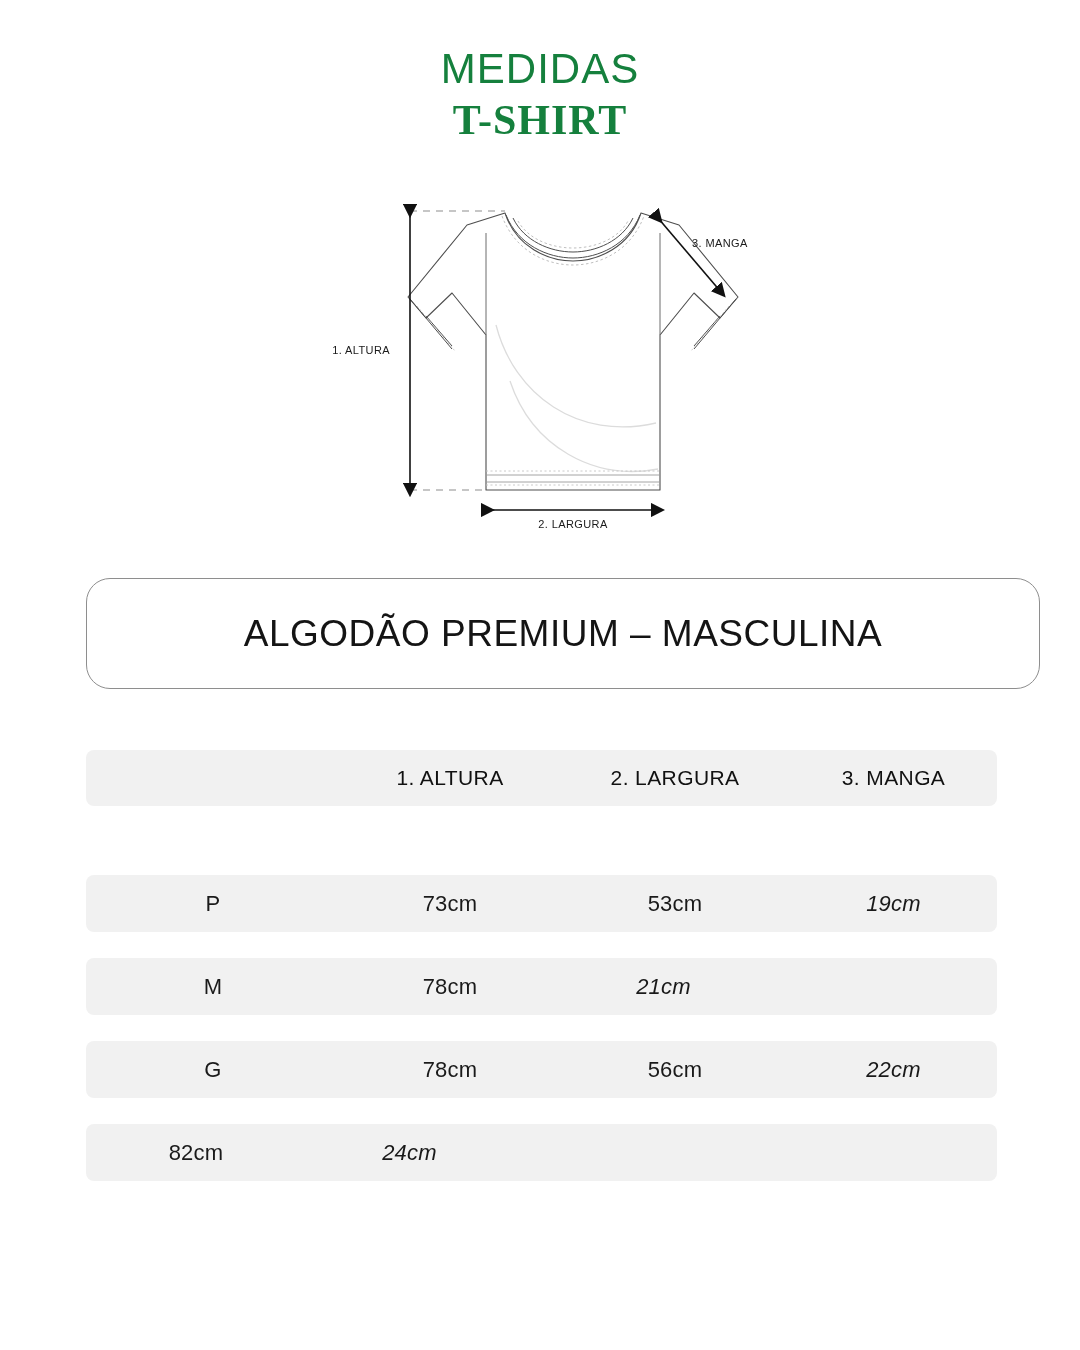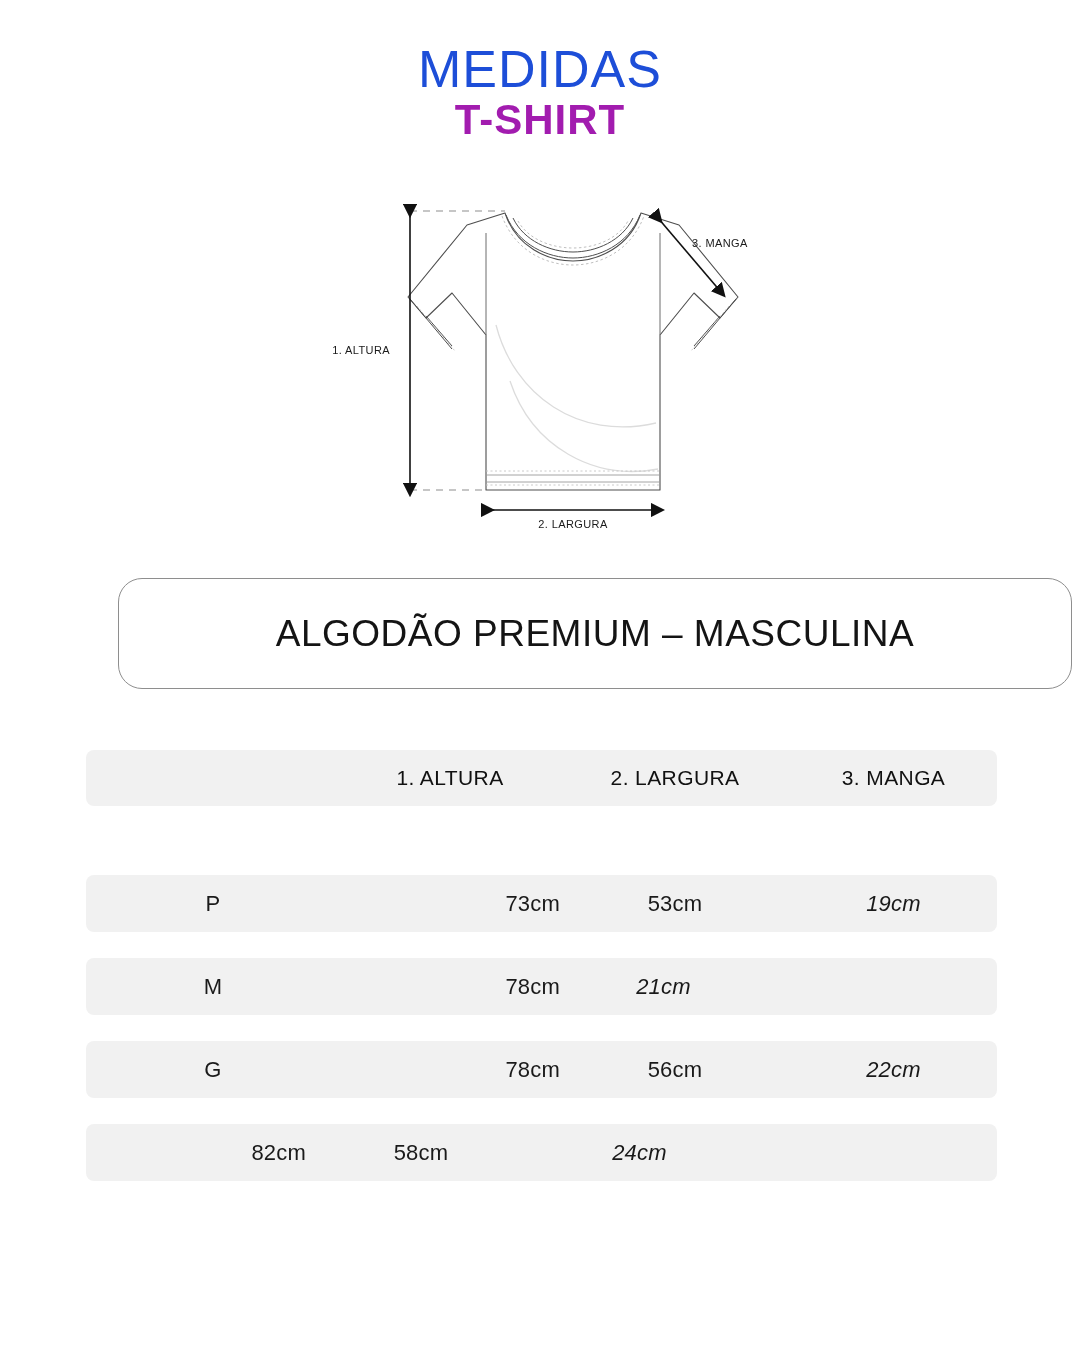--- a/index.html
+++ b/index.html
@@ -20,32 +20,33 @@
 
   
   .title-block {
     position: absolute;
     top: 44px;
     left: 0;
     width: 1080px;
     text-align: center;
   }
   .title-line-1 {
-    font-size: 52px;
+    font-size: 42px;
     font-weight: 300;
     letter-spacing: 1px;
     line-height: 50px;
-    color: #1d4ed8;
+    color: #15803d;
   }
   .title-line-2 {
     font-size: 42px;
     font-weight: 700;
     letter-spacing: 1px;
     line-height: 52px;
-    color: #a21caf;
+    color: #15803d;
+    font-family: Liberation Serif, serif;
   }
 
   
   .diagram-wrap {
     position: absolute;
     top: 185px;
     left: 300px;
     width: 500px;
     height: 365px;
   }
@@ -57,21 +58,20 @@
     left: 86px;
     top: 578px;
     width: 954px;
     height: 111px;
     border: 1.5px solid #8e8e8e;
     border-radius: 24px;
     background: #ffffff;
     display: flex;
     align-items: center;
     justify-content: center;
-    margin-left: 32px;
   }
   .category-label {
     font-size: 37px;
     font-weight: 400;
     letter-spacing: 0.5px;
     color: #141414;
     white-space: nowrap;
   }
 
   
@@ -94,21 +94,21 @@
   .row-gap.big { height: 69px; }
 
   .cell {
     font-size: 22px;
     color: #1a1a1a;
     text-align: center;
     font-weight: 400;
     letter-spacing: 0.2px;
   }
   .cell.size-col { width: 254px; }
-  .cell.v1 { width: 220px; text-align: right; }
+  .cell.v1 { width: 220px; }
   .cell.v2 { width: 230px; }
   .cell.v3 { width: 207px; font-style: italic; }
 
   .hcell {
     font-size: 21px;
     font-weight: 500;
     color: #111111;
     text-align: center;
     letter-spacing: 0.4px;
   }
@@ -244,20 +244,19 @@
     <div class="cell size-col">G</div>
     <div class="cell v1">78cm</div>
     <div class="cell v2">56cm</div>
     <div class="cell v3">22cm</div>
   </div>
 
   <div class="row-gap"></div>
 
   <div class="trow">
     <div class="cell v1">82cm</div>
-    <div class="cell v2">58cm</div>
     <div class="cell v3">24cm</div>
   </div>
 
   <div class="row-gap"></div>
 
 
 </div>
 
 </body></html>

